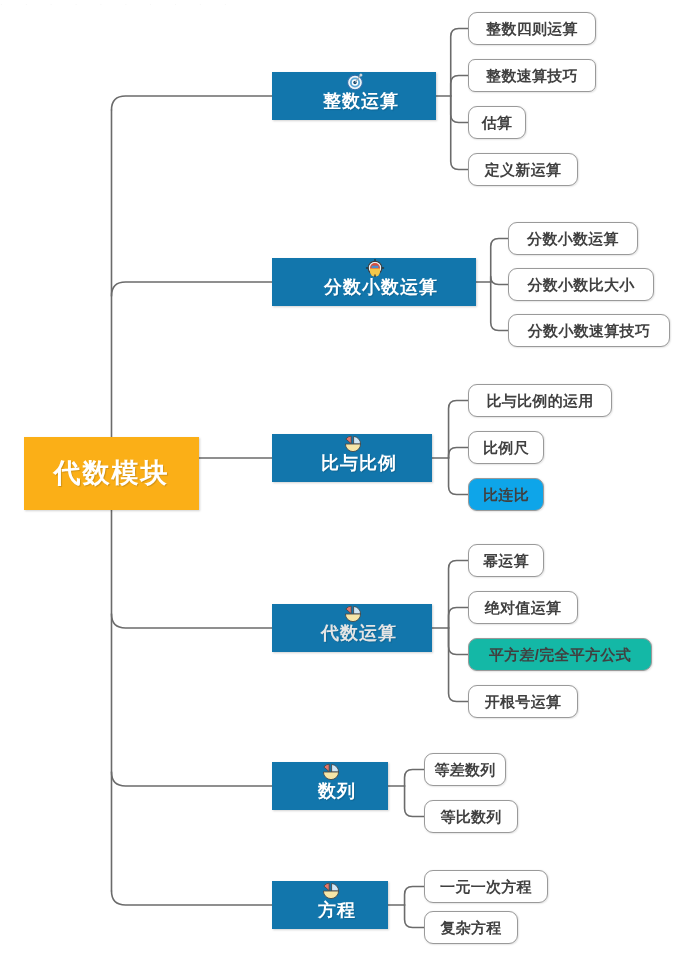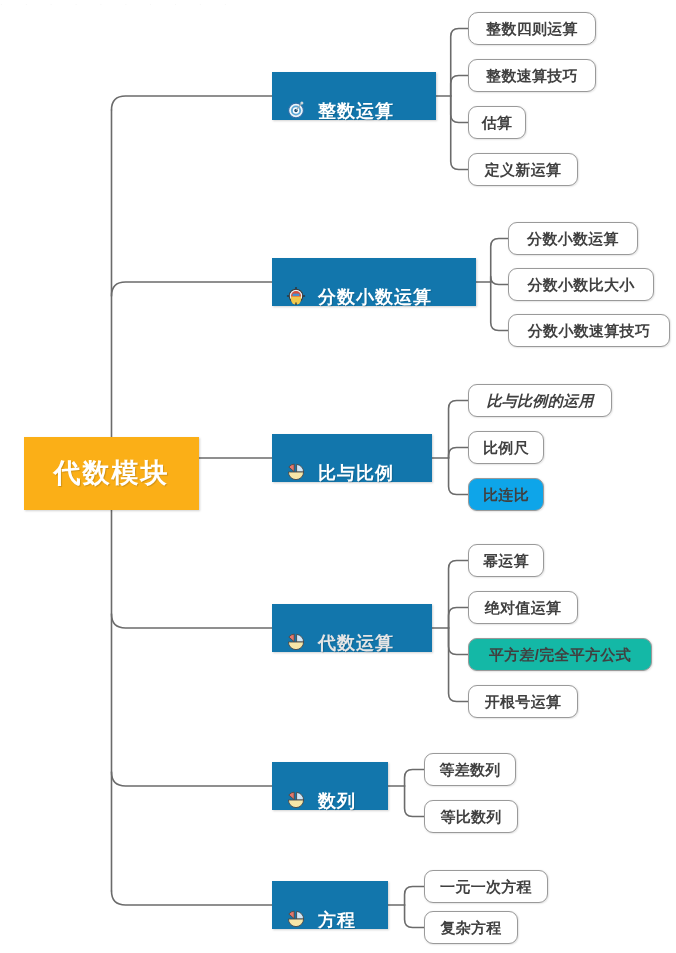--- a/index.html
+++ b/index.html
@@ -42,25 +42,26 @@
     letter-spacing: 2px;
     line-height: 1;
     text-shadow: 1px 1px 1px rgba(0,0,0,0.16);
     white-space: nowrap;
   }
 
   
   .branch-node {
     position: absolute;
     display: flex;
-    align-items: flex-end;
+    align-items: center;
     background: #1276AC;
     box-shadow: 1px 1px 2px rgba(0,0,0,0.18);
     box-sizing: border-box;
     padding-left: 14px;
+    flex-direction: column;
   }
   .branch-icon {
     width: 20px;
     height: 20px;
     flex: 0 0 20px;
     margin-right: 12px;
     display: block;
   }
   .branch-label {
     color: #ffffff;
@@ -158,24 +159,24 @@
         <svg class="branch-icon" viewBox="0 0 20 20">
           <circle cx="10" cy="10.5" r="7.4" fill="#eef4f8" stroke="#2f6fa8" stroke-width="1.1"></circle>
           <circle cx="10" cy="10.5" r="5.1" fill="#5ba7d6"></circle>
           <circle cx="10" cy="10.5" r="3.2" fill="#ffffff"></circle>
           <circle cx="10" cy="10.5" r="1.7" fill="#15486f"></circle>
           <line x1="10" y1="10.5" x2="15.6" y2="3.4" stroke="#9aa7ad" stroke-width="1.1"></line>
           <circle cx="15.9" cy="3" r="1.5" fill="#cfd6da"></circle>
         </svg>
         <span class="branch-label" style="color: rgb(255, 255, 255);">整数运算</span>
       </div>
-      <div class="leaf-node" style="left: 468px; top: 12px; width: 128px; height: 33px; background: rgb(255, 255, 255); border-color: rgb(154, 154, 154); border-radius: 10px;">
+      <div class="leaf-node" style="left: 468px; top: 12px; width: 128px; height: 33px; background: rgb(255, 255, 255); border-color: rgb(154, 154, 154);">
         <span class="leaf-label" style="color: rgb(64, 64, 64);">整数四则运算</span>
       </div>
-      <div class="leaf-node" style="left: 468px; top: 59px; width: 128px; height: 33px; background: rgb(255, 255, 255); border-color: rgb(154, 154, 154);">
+      <div class="leaf-node" style="left: 468px; top: 59px; width: 128px; height: 33px; background: rgb(255, 255, 255); border-color: rgb(154, 154, 154); border-radius: 7px;">
         <span class="leaf-label" style="color: rgb(64, 64, 64);">整数速算技巧</span>
       </div>
       <div class="leaf-node" style="left: 468px; top: 106px; width: 58px; height: 33px; background: rgb(255, 255, 255); border-color: rgb(154, 154, 154);">
         <span class="leaf-label" style="color: rgb(64, 64, 64);">估算</span>
       </div>
       <div class="leaf-node" style="left: 468px; top: 153px; width: 110px; height: 33px; background: rgb(255, 255, 255); border-color: rgb(154, 154, 154);">
         <span class="leaf-label" style="color: rgb(64, 64, 64);">定义新运算</span>
       </div>
       <div class="branch-node" style="left: 272px; top: 258px; width: 204px; height: 48px; background: rgb(18, 118, 172);">
         <svg class="branch-icon" viewBox="0 0 20 20">
@@ -201,21 +202,21 @@
       </div>
       <div class="branch-node" style="left: 272px; top: 434px; width: 160px; height: 48px; background: rgb(18, 118, 172);">
         <svg class="branch-icon" viewBox="0 0 20 20">
           <path d="M9.3 10 V2.4 A7.6 7.6 0 0 0 3.9 5.3 Z" fill="#e4776b" stroke="#4a4a4a" stroke-width="0.9" stroke-linejoin="round" transform="translate(-1.1,-0.3)"></path>
           <path d="M10.6 10 V2.4 A7.6 7.6 0 0 1 17.6 10 Z" fill="#cfe6f5" stroke="#4a4a4a" stroke-width="0.9" stroke-linejoin="round"></path>
           <path d="M2.4 10 a7.6 7.6 0 0 0 15.2 0 Z" fill="#f6e6a8" stroke="#4a4a4a" stroke-width="0.9" stroke-linejoin="round"></path>
         </svg>
         <span class="branch-label" style="color: rgb(255, 255, 255);">比与比例</span>
       </div>
       <div class="leaf-node" style="left: 468px; top: 384px; width: 144px; height: 33px; background: rgb(255, 255, 255); border-color: rgb(154, 154, 154);">
-        <span class="leaf-label" style="color: rgb(64, 64, 64); font-style: italic;">比与比例的运用</span>
+        <span class="leaf-label" style="color: rgb(64, 64, 64);">比与比例的运用</span>
       </div>
       <div class="leaf-node" style="left: 468px; top: 431px; width: 76px; height: 33px; background: rgb(255, 255, 255); border-color: rgb(154, 154, 154);">
         <span class="leaf-label" style="color: rgb(64, 64, 64);">比例尺</span>
       </div>
       <div class="leaf-node" style="left: 468px; top: 478px; width: 76px; height: 33px; background: #0ea5e9; border-color: rgb(154, 154, 154);">
         <span class="leaf-label" style="color: rgb(64, 64, 64);">比连比</span>
       </div>
       <div class="branch-node" style="left: 272px; top: 604px; width: 160px; height: 48px; background: rgb(18, 118, 172);">
         <svg class="branch-icon" viewBox="0 0 20 20">
           <path d="M9.3 10 V2.4 A7.6 7.6 0 0 0 3.9 5.3 Z" fill="#e4776b" stroke="#4a4a4a" stroke-width="0.9" stroke-linejoin="round" transform="translate(-1.1,-0.3)"></path>
@@ -237,21 +238,21 @@
         <span class="leaf-label" style="color: rgb(64, 64, 64);">开根号运算</span>
       </div>
       <div class="branch-node" style="left: 272px; top: 762px; width: 116px; height: 48px; background: rgb(18, 118, 172);">
         <svg class="branch-icon" viewBox="0 0 20 20">
           <path d="M9.3 10 V2.4 A7.6 7.6 0 0 0 3.9 5.3 Z" fill="#e4776b" stroke="#4a4a4a" stroke-width="0.9" stroke-linejoin="round" transform="translate(-1.1,-0.3)"></path>
           <path d="M10.6 10 V2.4 A7.6 7.6 0 0 1 17.6 10 Z" fill="#cfe6f5" stroke="#4a4a4a" stroke-width="0.9" stroke-linejoin="round"></path>
           <path d="M2.4 10 a7.6 7.6 0 0 0 15.2 0 Z" fill="#f6e6a8" stroke="#4a4a4a" stroke-width="0.9" stroke-linejoin="round"></path>
         </svg>
         <span class="branch-label" style="color: rgb(255, 255, 255);">数列</span>
       </div>
-      <div class="leaf-node" style="left: 424px; top: 753px; width: 92px; height: 33px; background: rgb(255, 255, 255); border-color: rgb(154, 154, 154);">
+      <div class="leaf-node" style="left: 424px; top: 753px; width: 82px; height: 33px; background: rgb(255, 255, 255); border-color: rgb(154, 154, 154);">
         <span class="leaf-label" style="color: rgb(64, 64, 64);">等差数列</span>
       </div>
       <div class="leaf-node" style="left: 424px; top: 800px; width: 94px; height: 33px; background: rgb(255, 255, 255); border-color: rgb(154, 154, 154);">
         <span class="leaf-label" style="color: rgb(64, 64, 64);">等比数列</span>
       </div>
       <div class="branch-node" style="left: 272px; top: 881px; width: 116px; height: 48px; background: rgb(18, 118, 172);">
         <svg class="branch-icon" viewBox="0 0 20 20">
           <path d="M9.3 10 V2.4 A7.6 7.6 0 0 0 3.9 5.3 Z" fill="#e4776b" stroke="#4a4a4a" stroke-width="0.9" stroke-linejoin="round" transform="translate(-1.1,-0.3)"></path>
           <path d="M10.6 10 V2.4 A7.6 7.6 0 0 1 17.6 10 Z" fill="#cfe6f5" stroke="#4a4a4a" stroke-width="0.9" stroke-linejoin="round"></path>
           <path d="M2.4 10 a7.6 7.6 0 0 0 15.2 0 Z" fill="#f6e6a8" stroke="#4a4a4a" stroke-width="0.9" stroke-linejoin="round"></path>

